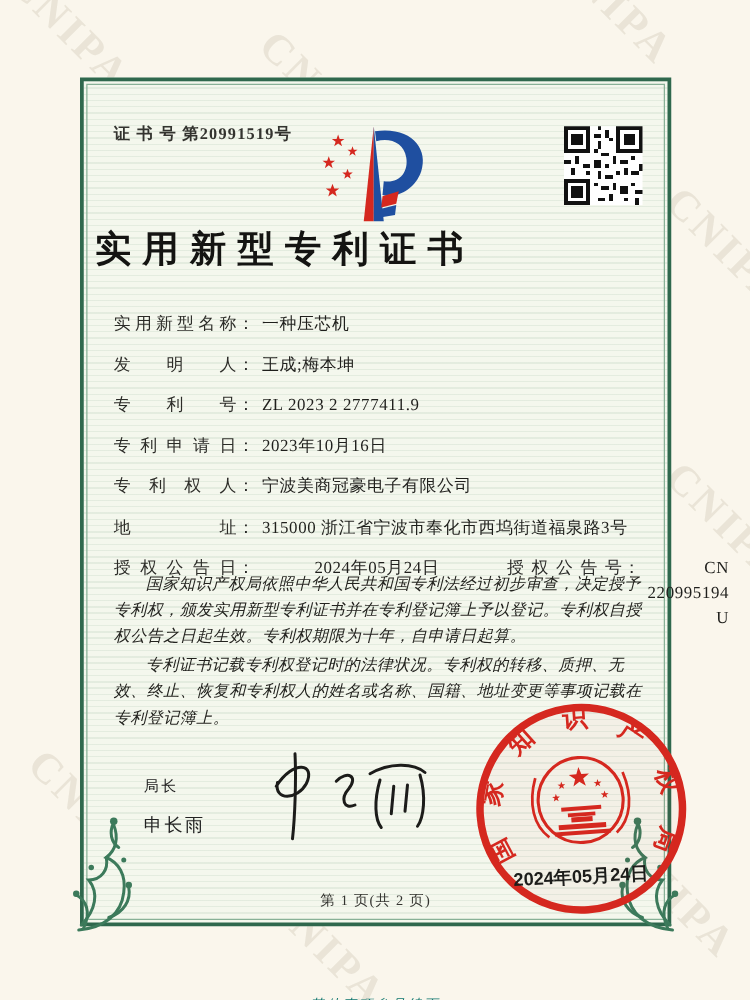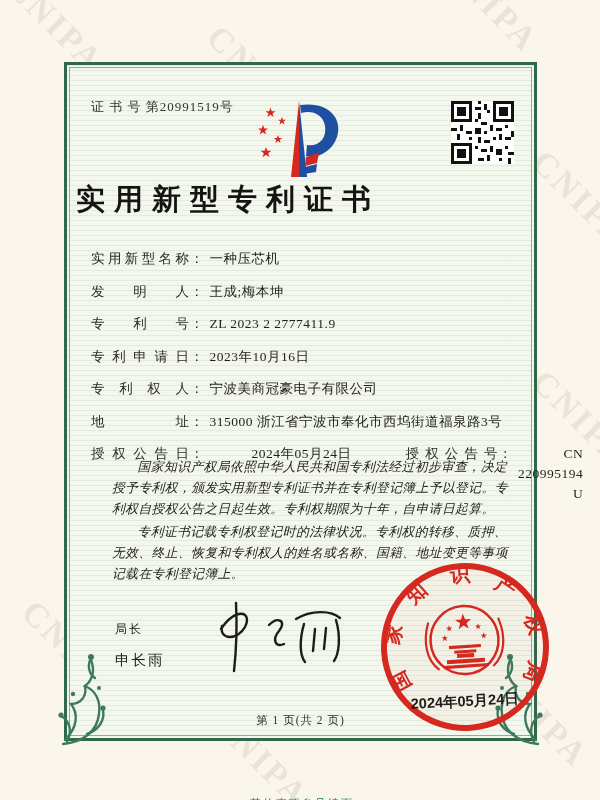--- a/index.html
+++ b/index.html
@@ -35,21 +35,21 @@
         rgba(0,0,0,0) 1px, rgba(0,0,0,0) 5px),
       #f4f7ed;
   }
   .frame-inner-line {
     position:absolute; left:2px; top:2px; right:2px; bottom:2px;
     border:1px solid #88b197; pointer-events:none;
   }
 
   .cert-no {
     position:absolute; left:24px; top:33px;
-    font-size:13px; letter-spacing:1px; color:#33332f;
+    font-size:13px; letter-spacing:1px; color:#33332f;font-weight:bold;
   }
 
   .logo { position:absolute; left:172px; top:30px; width:126px; height:88px; }
   .qr   { position:absolute; left:384px; top:36px; width:63px; height:63px; }
 
   .title {
     position:absolute; left:0; top:115px; width:100%;
     text-align:left; font-size:29px; font-weight:bold;
     letter-spacing:9px; color:#141412; text-indent:9px;
   }
@@ -66,21 +66,21 @@
   .fvalue { color:#1f1f1c; letter-spacing:0.5px;text-align:right; }
   .fvalue2-label { display:inline-block; width:92px; margin-left:54px; text-align:justify; text-align-last:justify; flex:none; }
   .fv-date { width:142px; flex:none; }
 
   
   .legal {
     position:absolute; left:24px; top:392px; width:426px;
     font-size:12.8px; line-height:21px;
     font-style:italic; color:#23231f; letter-spacing:0.4px;
   }
-  .legal p { text-indent:2em; margin-bottom:2px;margin-left:21px; }
+  .legal p { text-indent:2em; margin-bottom:2px; }
 
   
   .sig-title { position:absolute; left:48px; top:556px; font-size:12px; letter-spacing:2px; color:#222; font-family:"Liberation Sans","DejaVu Sans",sans-serif; }
   .sig-name  { position:absolute; left:48px; top:586px; font-size:14.5px; letter-spacing:2px; color:#222; font-family:"Liberation Sans","DejaVu Sans",sans-serif; }
   .sig-hand  { position:absolute; left:128px; top:528px; width:160px; height:92px; }
 
   
   .flourish { position:absolute; width:96px; height:104px; color:#3c7a5b; }
   .flourish-left  { left:-14px; bottom:-10px; }
   .flourish-right { right:-14px; bottom:-10px; transform:scaleX(-1); }

